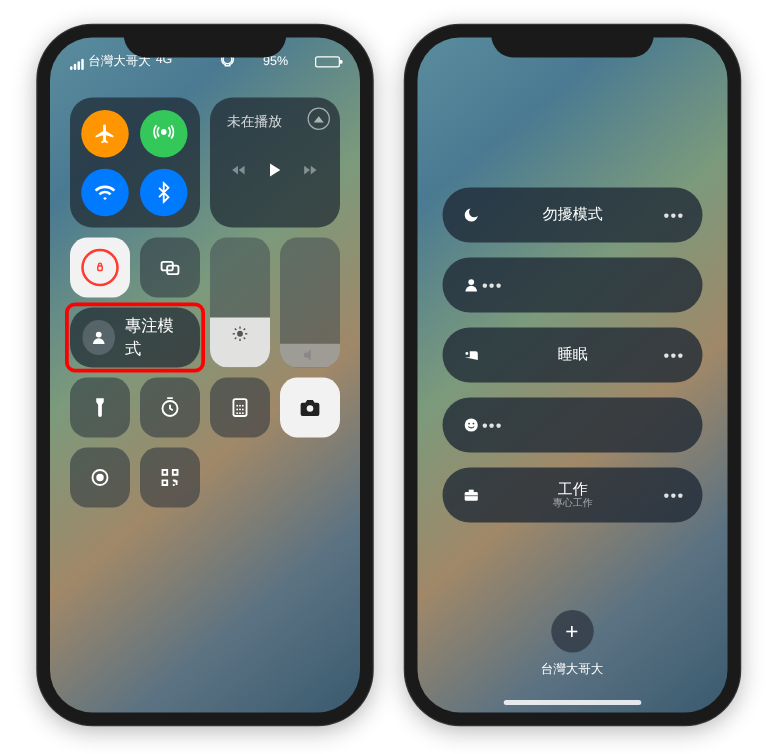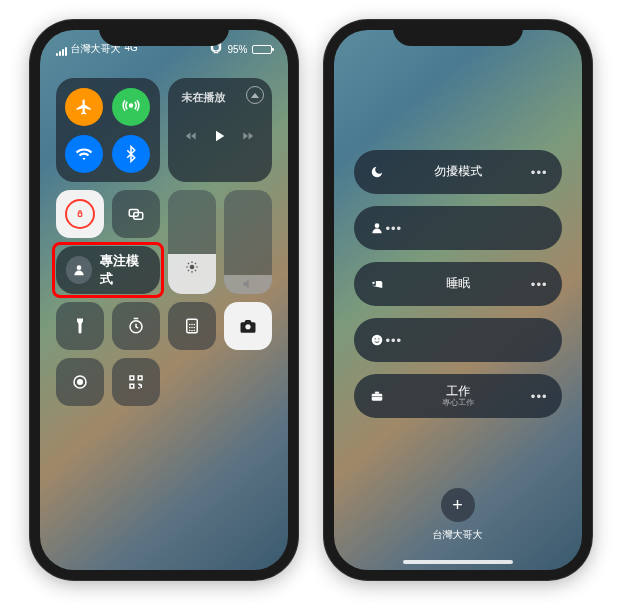--- a/index.html
+++ b/index.html
@@ -45,38 +45,37 @@
       display: flex;
       justify-content: space-between;
       align-items: center;
       padding: 8px 16px 0;
       height: 30px;
       color: #fff;
       font-size: 10px;
       font-weight: 500;
     }
     .status-left { display: flex; gap: 4px; }
-    .status-right { display: flex; align-items: center; gap: 4px; }
+    .status-right { display: flex; align-items: center; gap: 21px; }
     .bars { display: flex; gap: 1px; align-items: flex-end; }
     .bars span { width: 2px; background: #fff; border-radius: 1px; }
     .bars span:nth-child(1) { height: 3px; } .bars span:nth-child(2) { height: 5px; }
     .bars span:nth-child(3) { height: 7px; } .bars span:nth-child(4) { height: 9px; }
     .battery { width: 20px; height: 9px; border: 1px solid #fff; border-radius: 2px; position: relative; }
     .battery::after { content: ""; position: absolute; right: -3px; top: 2px; width: 2px; height: 3px; background: #fff; border-radius: 0 1px 1px 0; }
     .battery-fill { height: 100%; background: #fff; border-radius: 1px; }
 
     
     .cc-grid {
       padding: 18px 16px;
       display: grid;
       grid-template-columns: repeat(4, 48px);
       grid-auto-rows: 48px;
       gap: 8px;
       justify-content: center;
-      font-weight: bold;
     }
     .tile {
       background: rgba(40,50,60,0.55);
       border-radius: 14px;
       display: flex;
       align-items: center;
       justify-content: center;
       color: #fff;
     }
     .tile-white { background: #f2f2f2; color: #000; }

